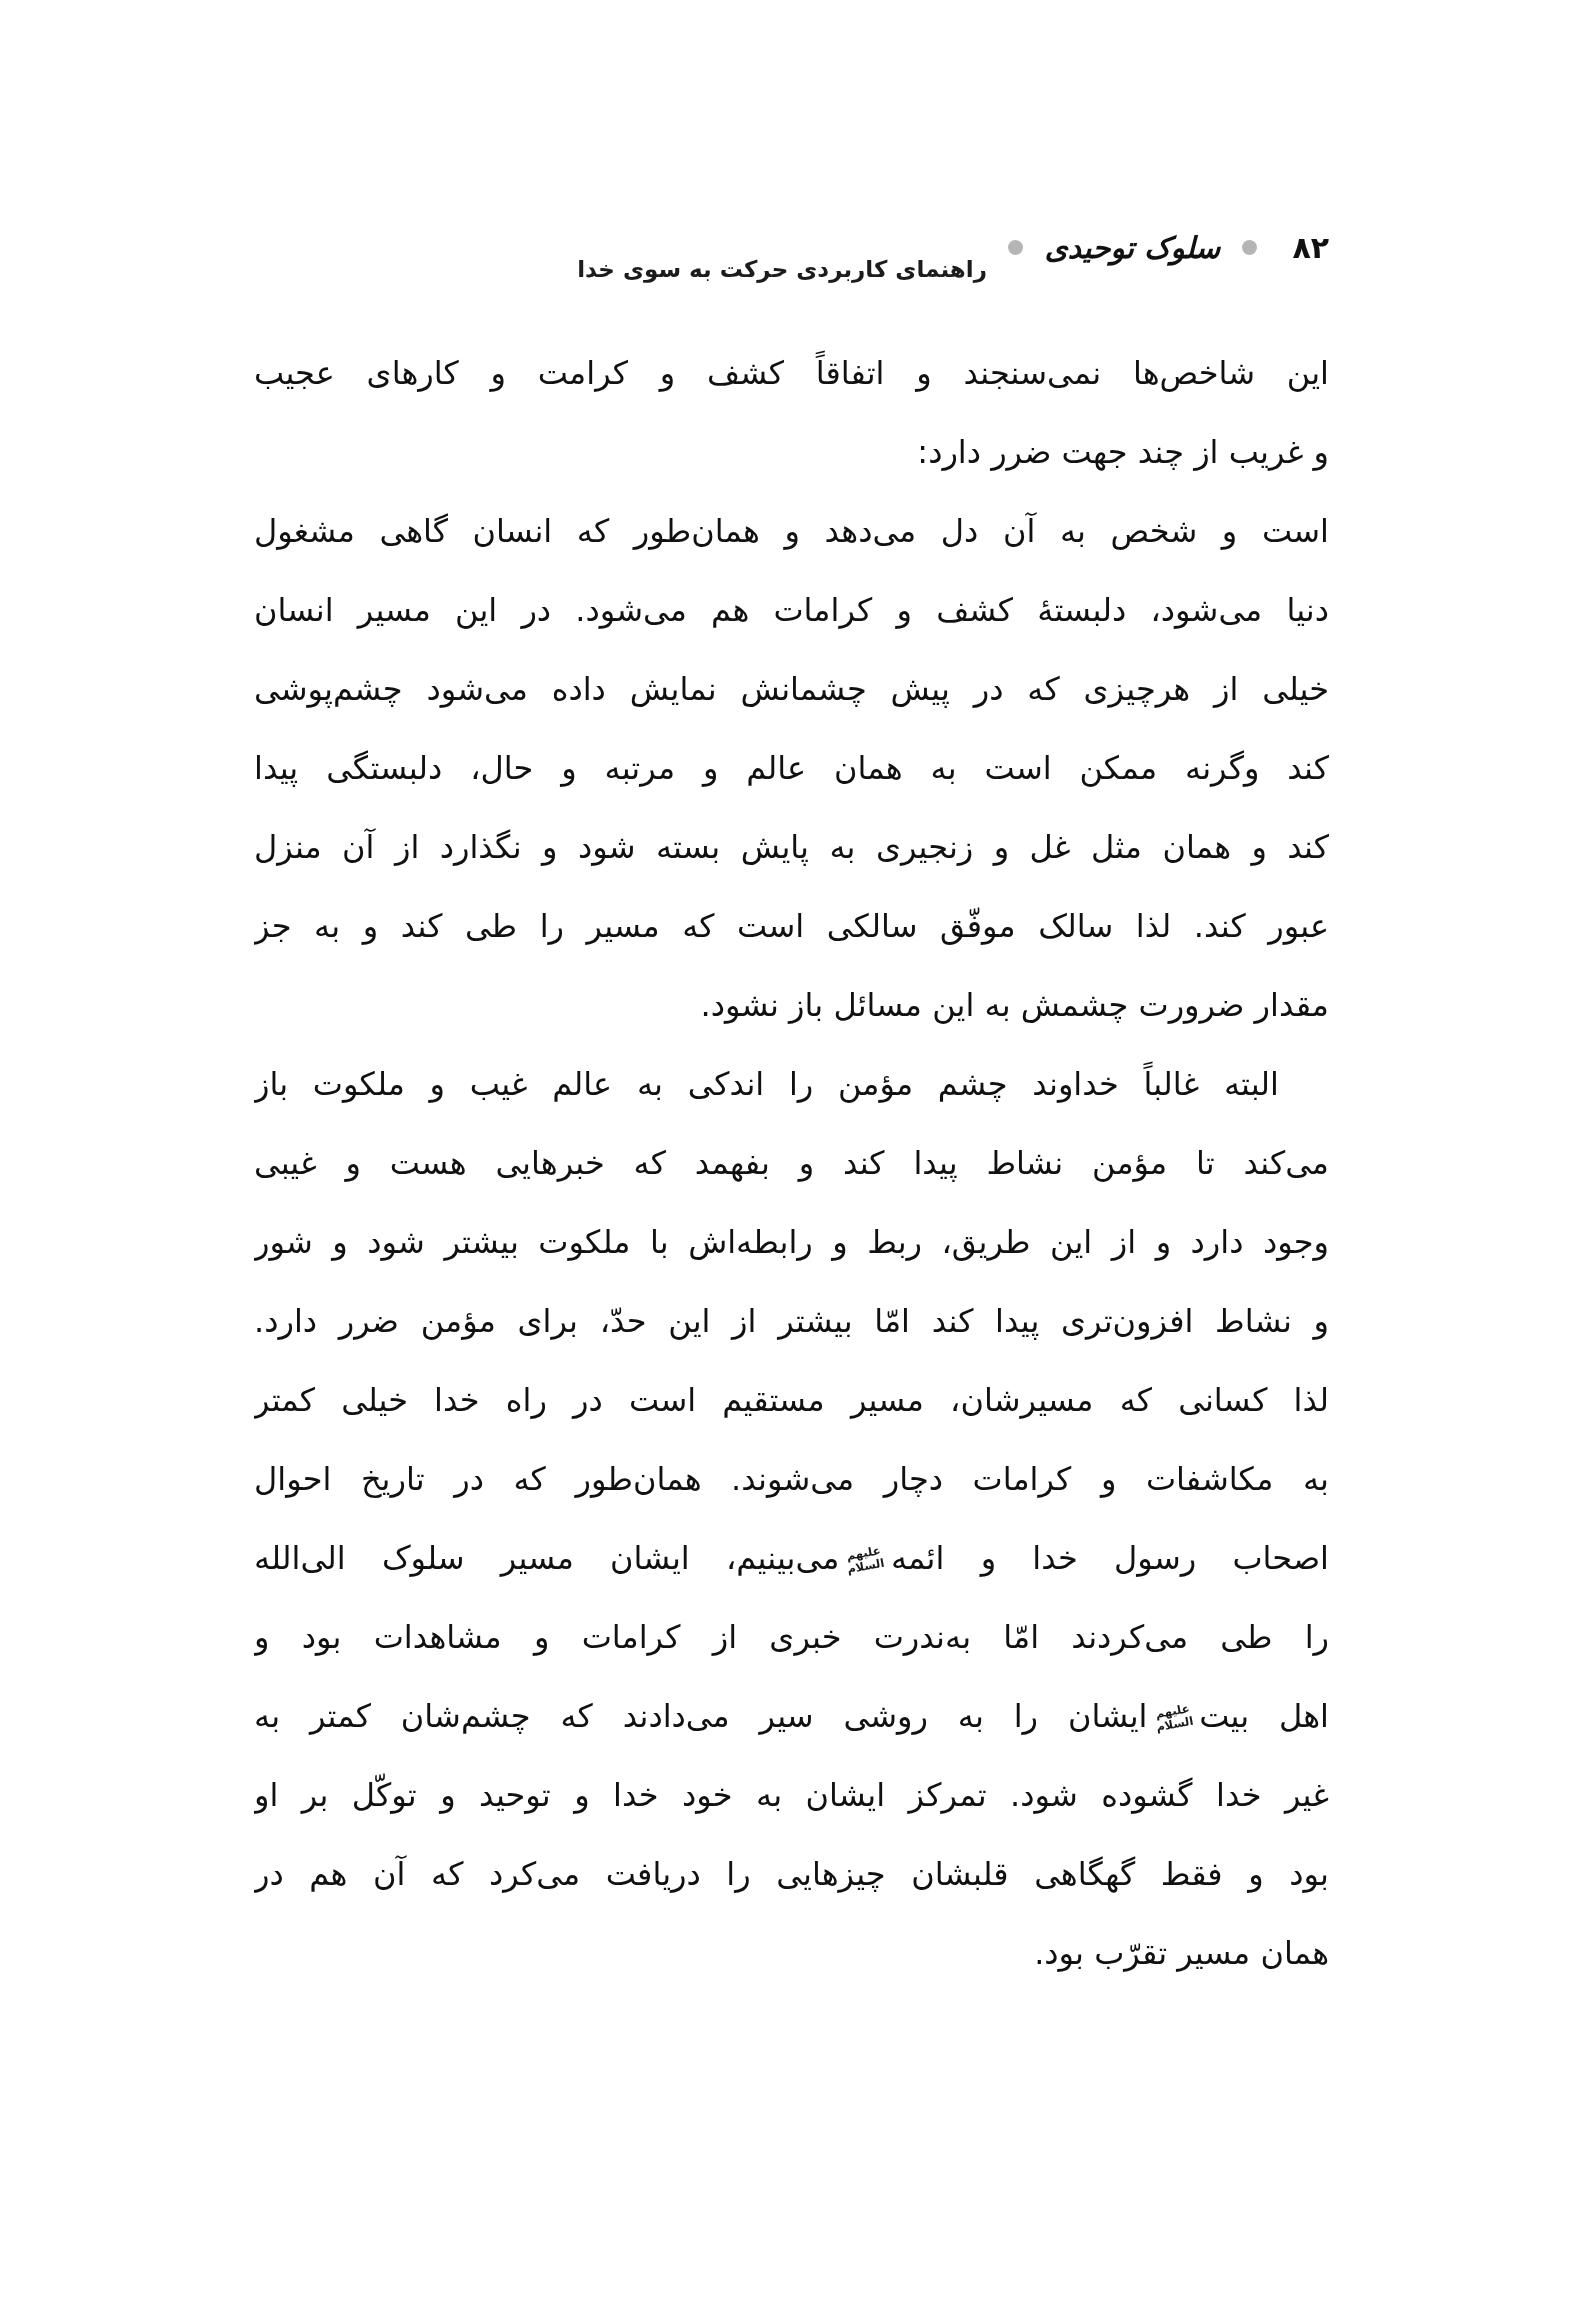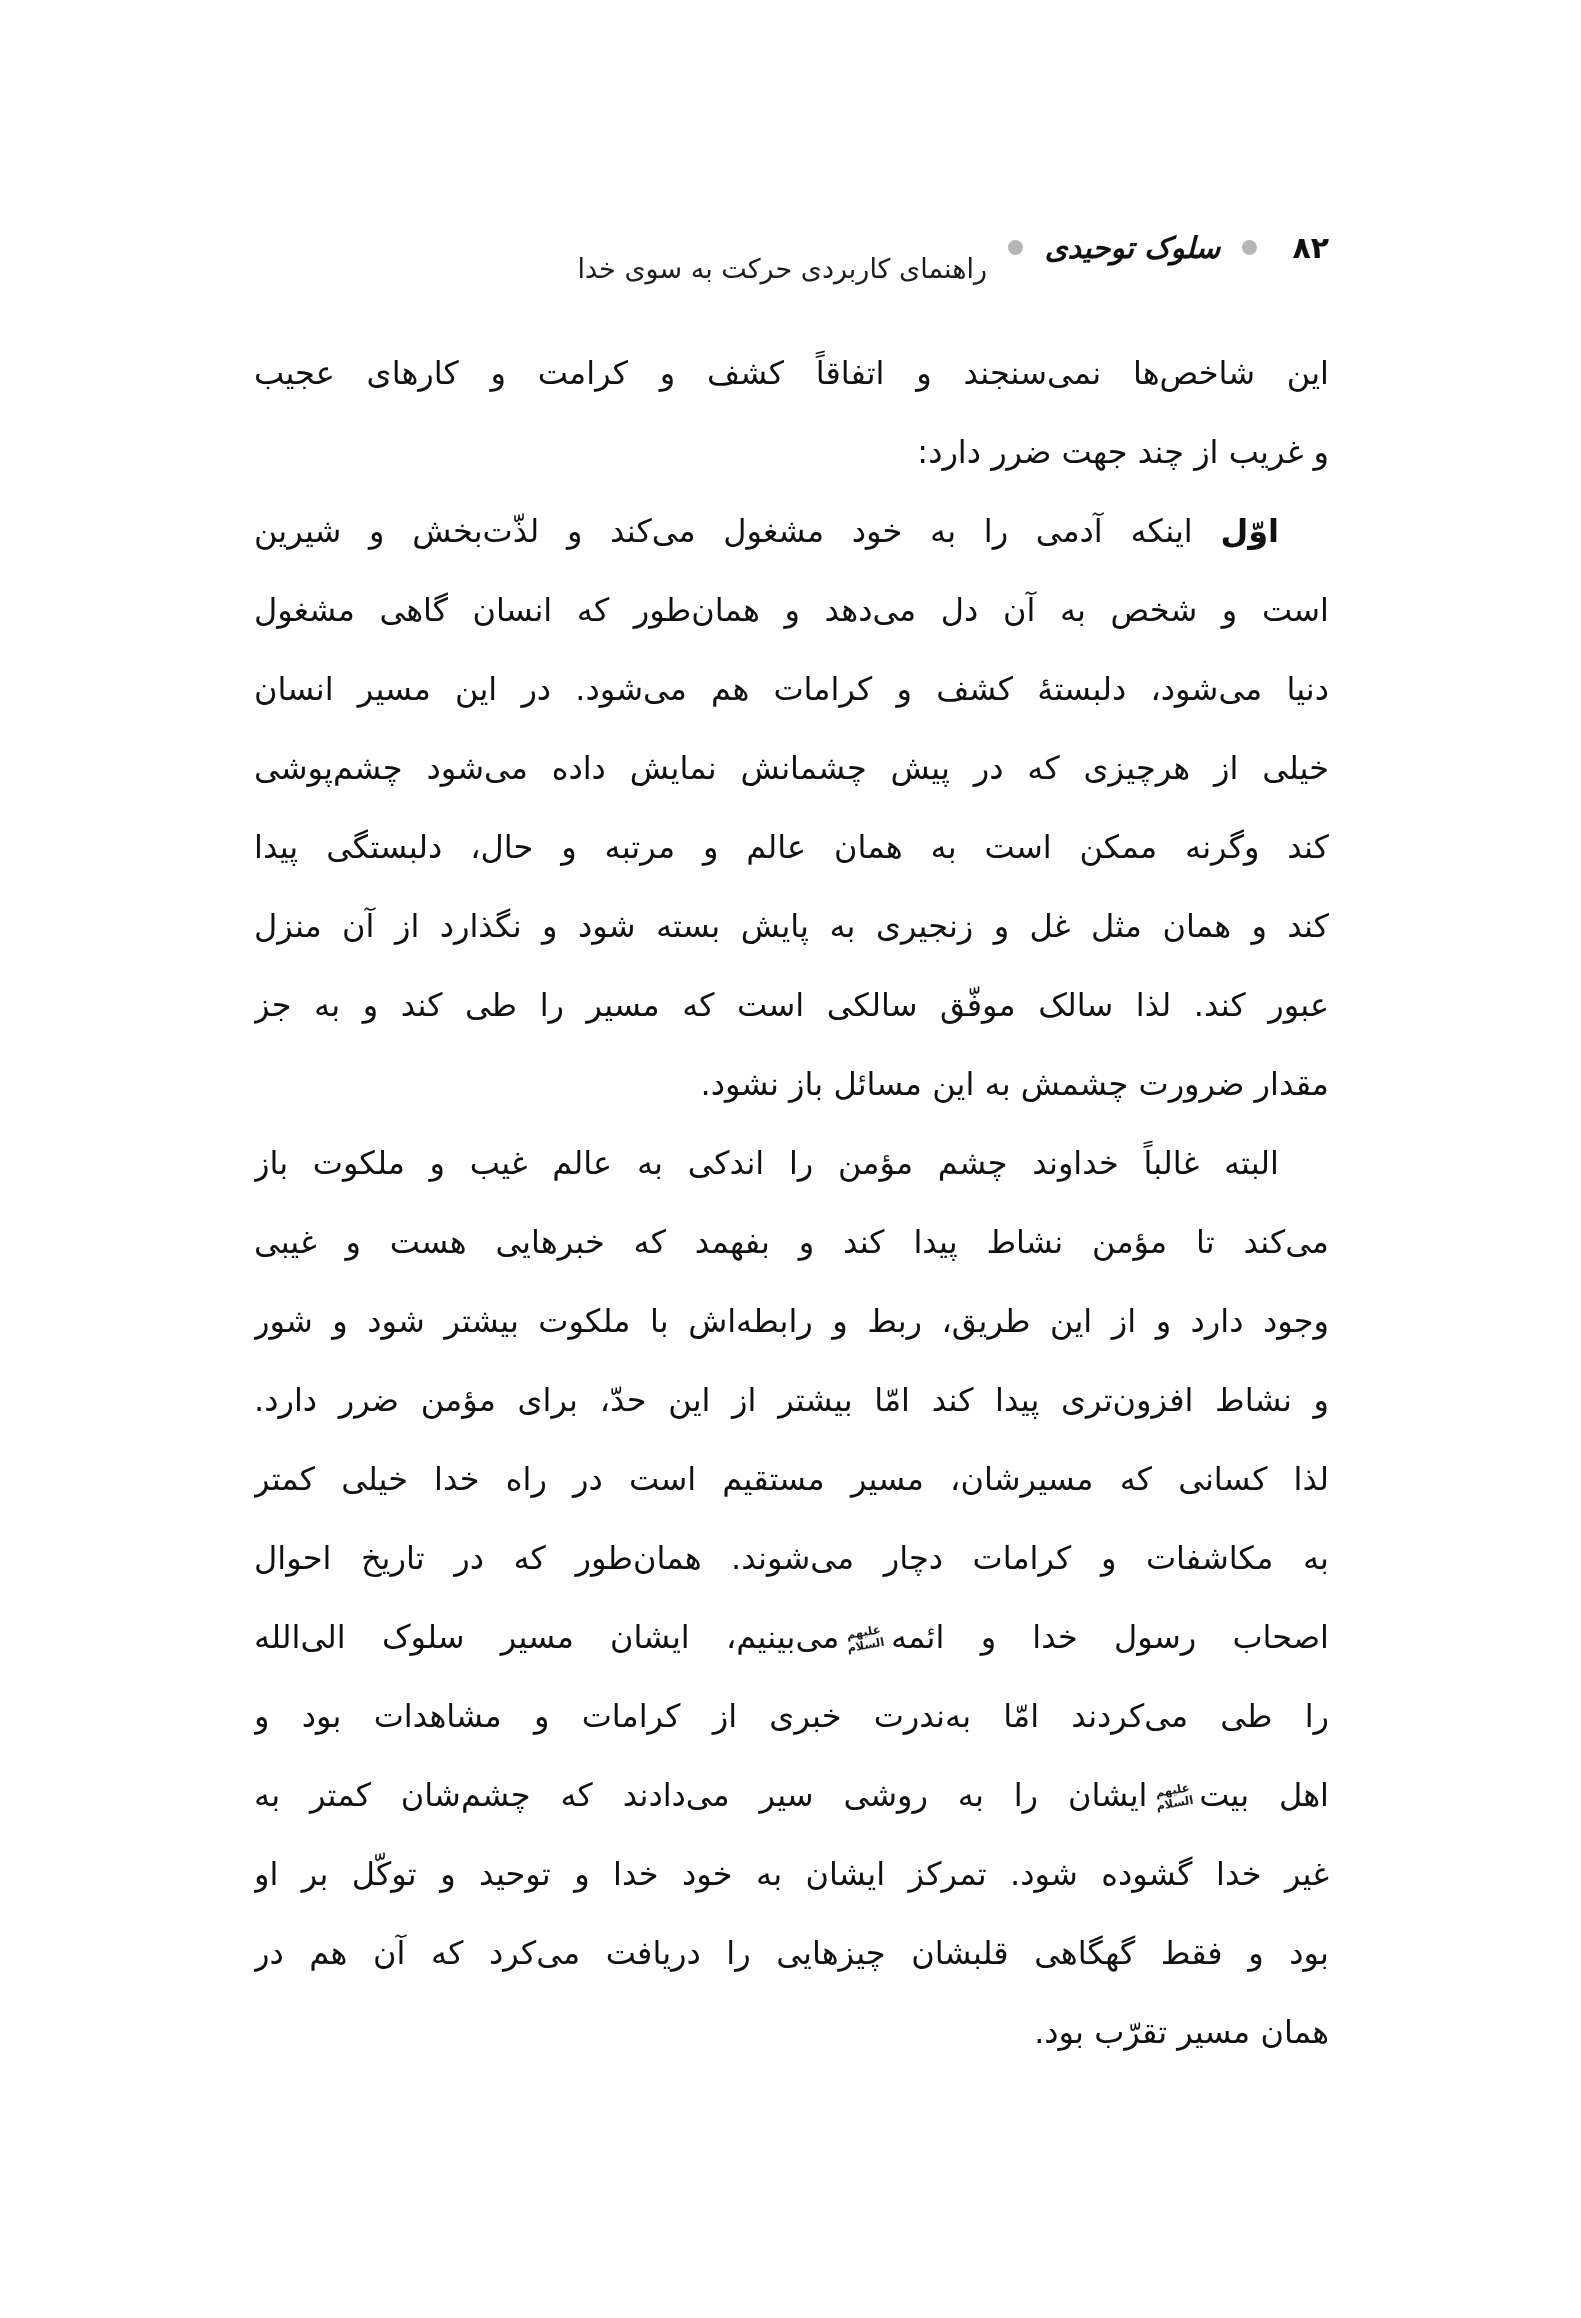--- a/index.html
+++ b/index.html
@@ -38,22 +38,22 @@
     border-radius: 50%;
     background: #b5b5b5;
     flex: 0 0 auto;
   }
   .book-title {
     font-size: 29.5px;
     font-weight: 700;
     font-style: italic;
   }
   .book-subtitle {
-    font-size: 27px;
-    font-weight: 400;
+    font-size: 23px;
+    font-weight: 700;
     color: #1c1c1c;
     margin-top: 42px;
   }
   .text-block {
     margin-top: 64px;
     direction: rtl;
   }
   .line {
     font-size: 32px;
     line-height: 79px;
@@ -97,21 +97,20 @@
     <span class="page-number">٨٢</span>
     <span class="bullet"></span>
     <span class="book-title">سلوک توحیدی</span>
     <span class="bullet"></span>
     <span class="book-subtitle">راهنمای کاربردی حرکت به سوی خدا</span>
   </header>
 
   <main class="text-block" id="text-block">
       <div class="line"><span>این شاخص‌ها نمی‌سنجند و اتفاقاً کشف و کرامت و کارهای عجیب</span></div>
       <div class="line last"><span>و غریب از چند جهت ضرر دارد:</span></div>
-      <div class="line indent"><span class="lead-bold">اوّل</span><span> اینکه آدمی را به خود مشغول می‌کند و لذّت‌بخش و شیرین</span></div>
       <div class="line"><span>است و شخص به آن دل می‌دهد و همان‌طور که انسان گاهی مشغول</span></div>
       <div class="line"><span>دنیا می‌شود، دلبستهٔ کشف و کرامات هم می‌شود. در این مسیر انسان</span></div>
       <div class="line"><span>خیلی از هرچیزی که در پیش چشمانش نمایش داده می‌شود چشم‌پوشی</span></div>
       <div class="line"><span>کند وگرنه ممکن است به همان عالم و مرتبه و حال، دلبستگی پیدا</span></div>
       <div class="line"><span>کند و همان مثل غل و زنجیری به پایش بسته شود و نگذارد از آن منزل</span></div>
       <div class="line"><span>عبور کند. لذا سالک موفّق سالکی است که مسیر را طی کند و به جز</span></div>
       <div class="line last"><span>مقدار ضرورت چشمش به این مسائل باز نشود.</span></div>
       <div class="line indent"><span>البته غالباً خداوند چشم مؤمن را اندکی به عالم غیب و ملکوت باز</span></div>
       <div class="line"><span>می‌کند تا مؤمن نشاط پیدا کند و بفهمد که خبرهایی هست و غیبی</span></div>
       <div class="line"><span>وجود دارد و از این طریق، ربط و رابطه‌اش با ملکوت بیشتر شود و شور</span></div>

